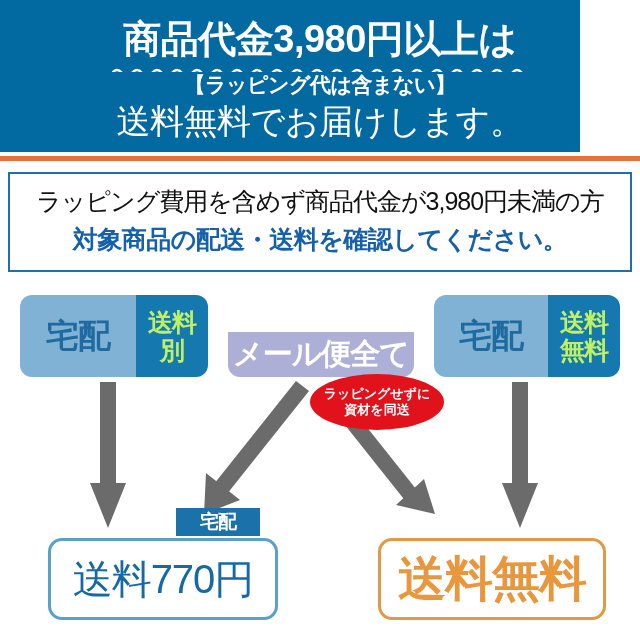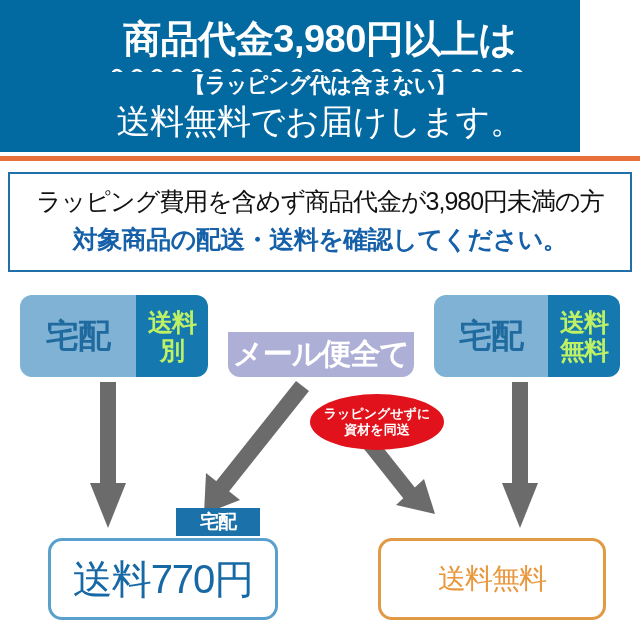--- a/index.html
+++ b/index.html
@@ -74,21 +74,21 @@
   #pill1 .seg-light{width:116px;}
   #pill1 .seg-dark{width:72px;}
   #pill2{left:228px;top:295px;width:186px;}
   #pill2 .seg-purple{width:186px;}
   #pill3{left:434px;top:295px;width:186px;}
   #pill3 .seg-light{width:114px;}
   #pill3 .seg-dark{width:72px;}
 
   
   .redbadge{
-    position:absolute;left:310px;top:394px;width:134px;height:56px;
+    position:absolute;left:310px;top:374px;width:134px;height:56px;
     background:#e1121b;border-radius:50%;
     display:flex;flex-direction:column;align-items:center;justify-content:center;
     color:#ffffff;z-index:6;
   }
   .redbadge .rb1{font-size:13px;font-weight:bold;line-height:16px;white-space:nowrap;}
   .redbadge .rb2{font-size:13px;font-weight:bold;line-height:16px;white-space:nowrap;}
 
   
   .arrowsvg{position:absolute;left:0;top:0;width:640px;height:640px;pointer-events:none;}
 
@@ -102,21 +102,21 @@
   #tagred{left:382px;top:508px;width:86px;height:28px;background:#e1121b;}
 
   
   .result{
     position:absolute;height:82px;border-radius:14px;background:#ffffff;
     display:flex;align-items:center;justify-content:center;box-sizing:border-box;
   }
   #res1{left:48px;top:538px;width:230px;border:3px solid #5aa0cc;}
   #res1 .t{color:#1769a6;font-size:40px;font-weight:normal;letter-spacing:-1px;white-space:nowrap;}
   #res2{left:378px;top:538px;width:228px;border:3px solid #e09a45;}
-  #res2 .t{color:#e8973c;font-size:28px;font-weight:normal;letter-spacing:-1px;white-space:nowrap;}
+  #res2 .t{color:#e8973c;font-size:48px;font-weight:bold;letter-spacing:-1px;white-space:nowrap;}
 </style>
 </head>
 <body>
 
 <div id="stage">
 
   <div class="banner">
     <div class="bline1">商品代金3,980円以上は</div>
     <div class="wave">
       <svg width="420" height="10" viewBox="0 0 420 10" xmlns="http://www.w3.org/2000/svg">

